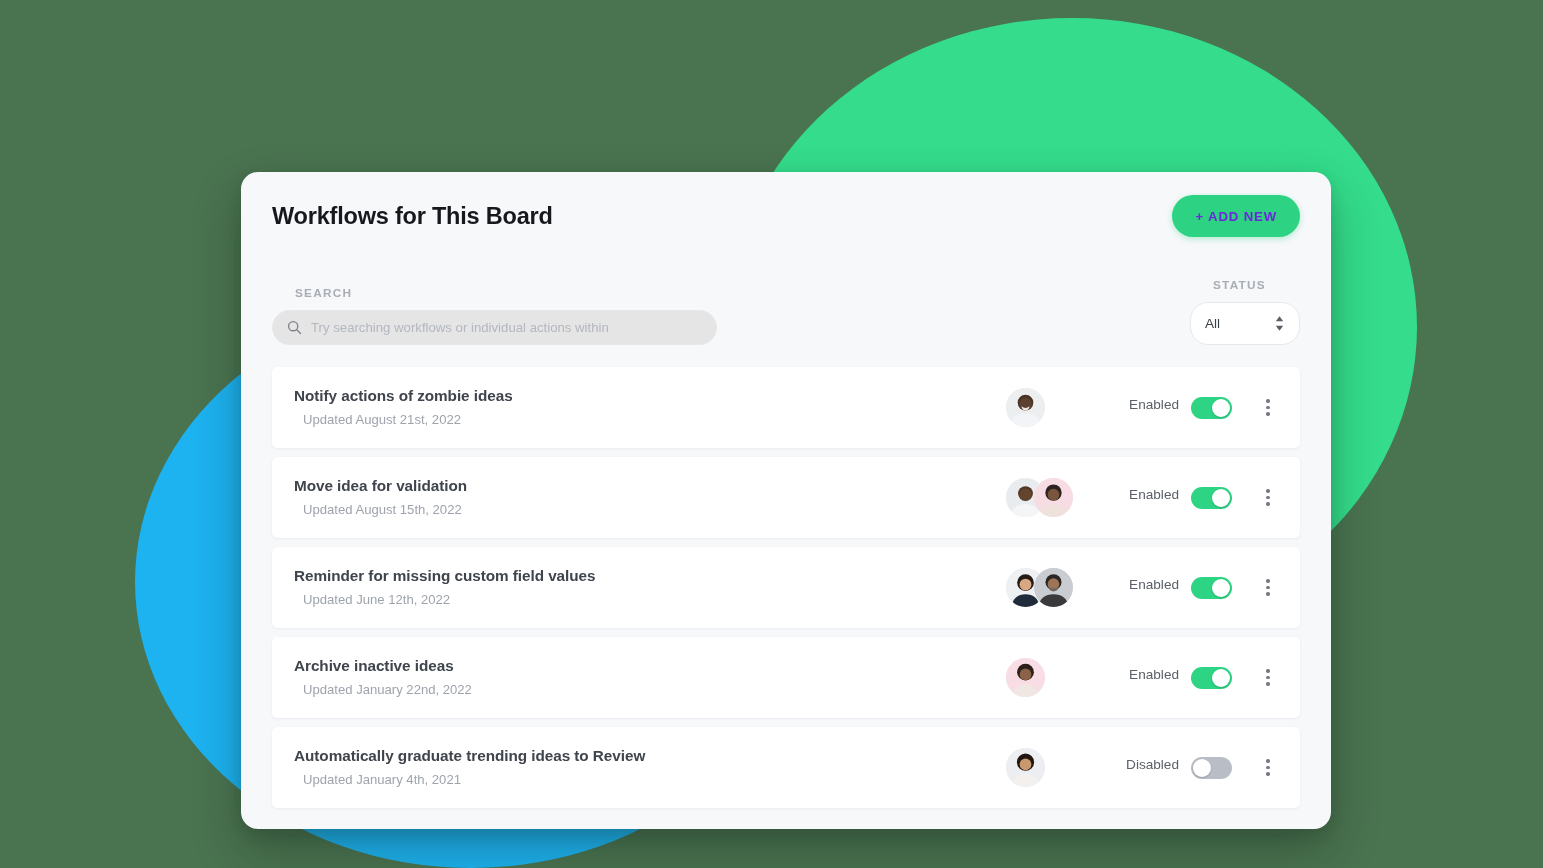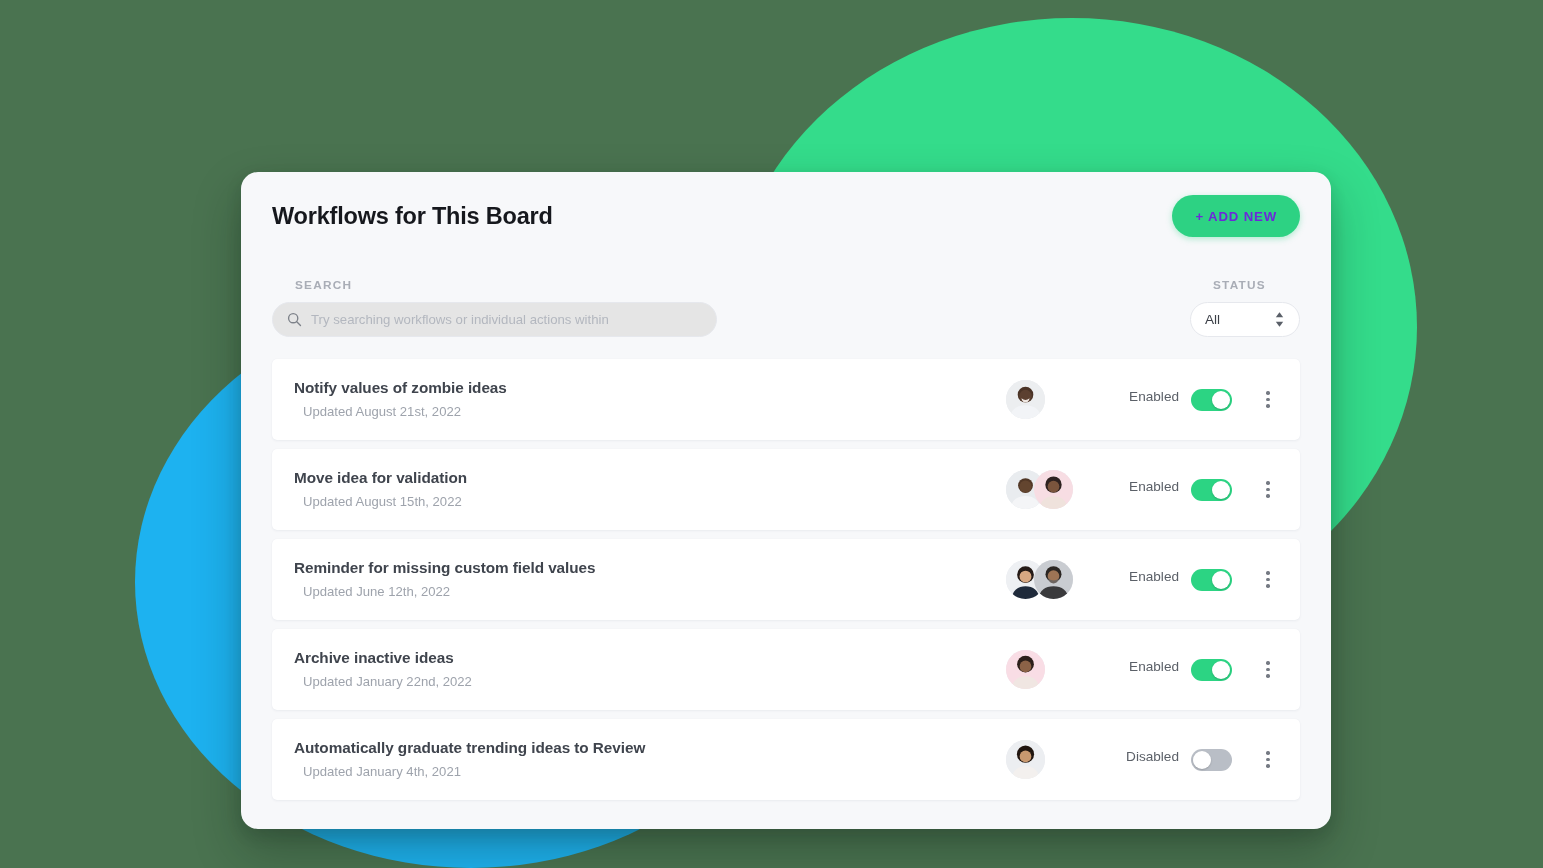--- a/index.html
+++ b/index.html
@@ -151,21 +151,21 @@
   }
 
   .status-wrap {
     width: 110px;
   }
 
   .status-wrap .field-label { text-align: left; }
 
   .status-box {
     position: relative;
-    height: 35px;
+    height: 43px;
     background: #ffffff;
     border: 1px solid #e6e8ed;
     border-radius: 18px;
     display: flex;
     align-items: center;
     padding: 0 14px;
   }
 
   .status-value {
     flex: 1;
@@ -348,21 +348,21 @@
         </svg>
       </div>
     </div>
 
   </div>
 
   <div class="list">
 
     <div class="row">
       <div class="row-text">
-        <div class="row-title">Notify values of zombie ideas</div>
+        <div class="row-title">Notify actions of zombie ideas</div>
         <div class="row-sub">Updated August 21st, 2022</div>
       </div>
       <div class="avatars">
         <div class="avatar">
           <svg viewBox="0 0 40 40">
               <rect width="40" height="40" fill="#eceef0"></rect>
               <circle cx="20" cy="15" r="8" fill="#4a3326"></circle>
               <path d="M4 40c0-9 7-14 16-14s16 5 16 14z" fill="#f2f4f7"></path>
               <circle cx="20" cy="16.5" r="6.4" fill="#5c4030"></circle>
               <path d="M15.8 18.8q4.2 3.2 8.4 0-1 4.4-4.2 4.4t-4.2-4.4z" fill="#efe7e2"></path>

